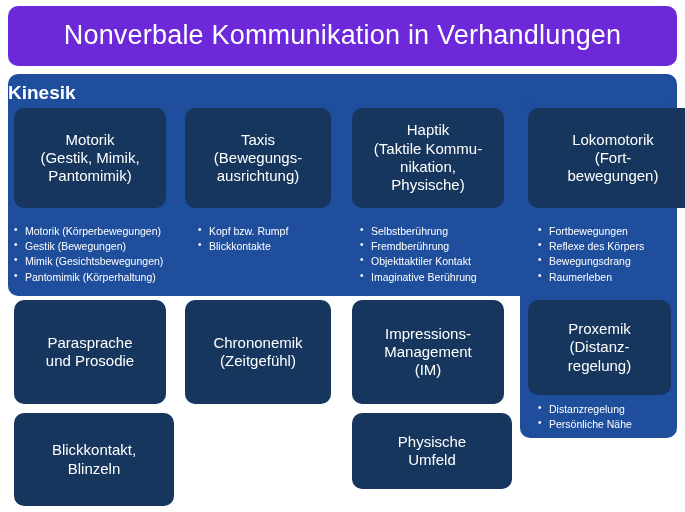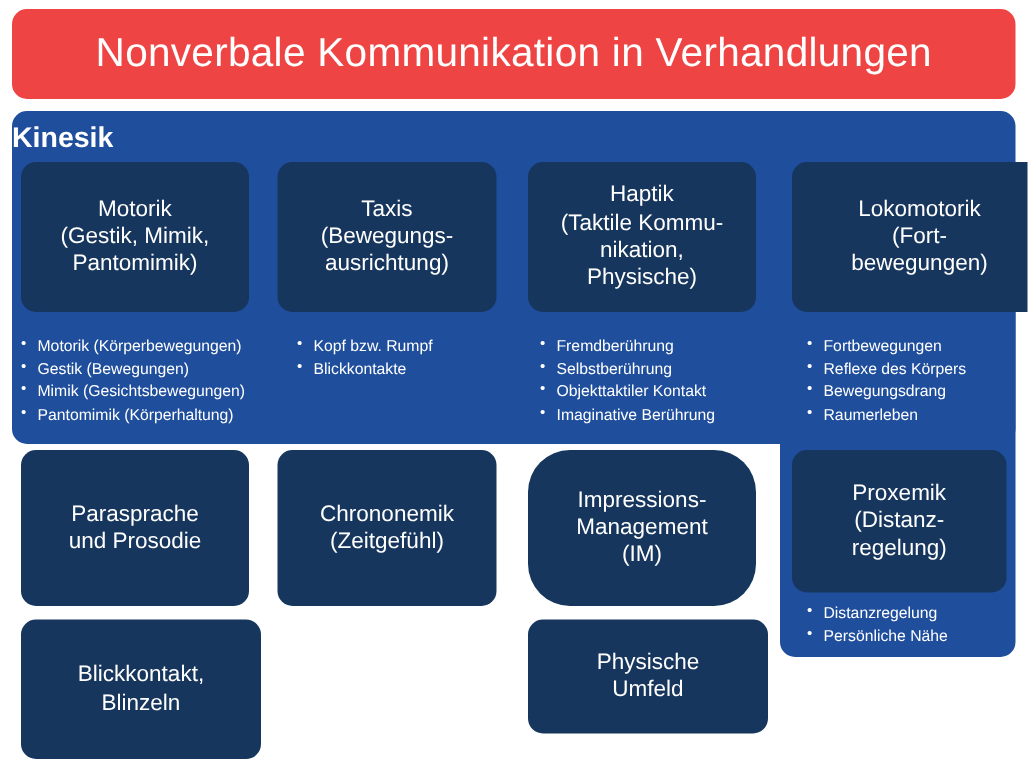--- a/index.html
+++ b/index.html
@@ -18,21 +18,21 @@
     width: 685px;
     height: 512px;
   }
   
   .title-bar {
     position: absolute;
     left: 8px;
     top: 6px;
     width: 669px;
     height: 60px;
-    background: #ef4444;
+    background: #6d28d9;
     border-radius: 10px;
     display: flex;
     align-items: center;
     justify-content: center;
   }
   .title-bar .title-text {
     color: #ffffff;
     font-size: 27px;
     line-height: 1.1;
     text-align: center;
@@ -163,22 +163,22 @@
 
   <div class="bullets" style="left:198px; top:224px; width:150px;">
     <ul>
       <li>Kopf bzw. Rumpf</li>
       <li>Blickkontakte</li>
     </ul>
   </div>
 
   <div class="bullets" style="left:360px; top:224px; width:160px;">
     <ul>
+      <li>Selbstberührung</li>
       <li>Fremdberührung</li>
-      <li>Selbstberührung</li>
       <li>Objekttaktiler Kontakt</li>
       <li>Imaginative Berührung</li>
     </ul>
   </div>
 
   <div class="bullets" style="left:538px; top:224px; width:150px;">
     <ul>
       <li>Fortbewegungen</li>
       <li>Reflexe des Körpers</li>
       <li>Bewegungsdrang</li>
@@ -189,21 +189,21 @@
   <div class="box" style="left:14px; top:300px; width:152px; height:104px;">
     <div class="box-text">Parasprache
 und Prosodie</div>
   </div>
 
   <div class="box" style="left:185px; top:300px; width:146px; height:104px;">
     <div class="box-text">Chrononemik
 (Zeitgefühl)</div>
   </div>
 
-  <div class="box" style="left:352px; top:300px; width:152px; height:104px;border-radius:28px;">
+  <div class="box" style="left:352px; top:300px; width:152px; height:104px;">
     <div class="box-text">Impressions-
 Management
 (IM)</div>
   </div>
 
   <div class="box" style="left:528px; top:300px; width:143px; height:95px;">
     <div class="box-text">Proxemik
 (Distanz-
 regelung)</div>
   </div>

